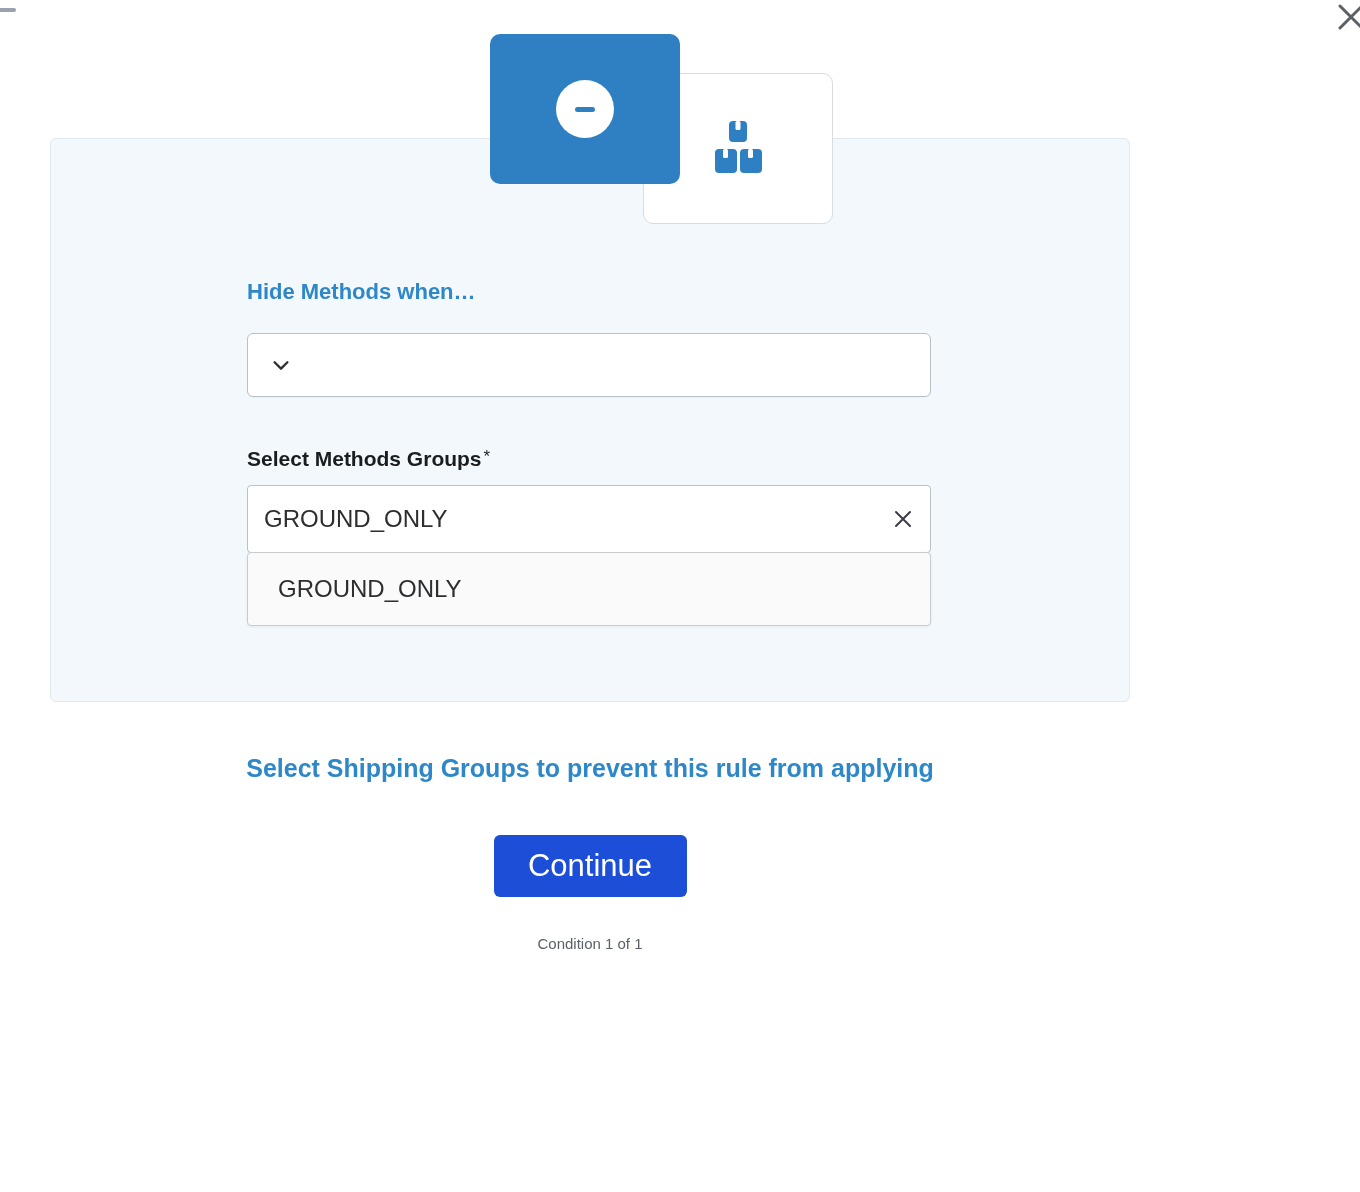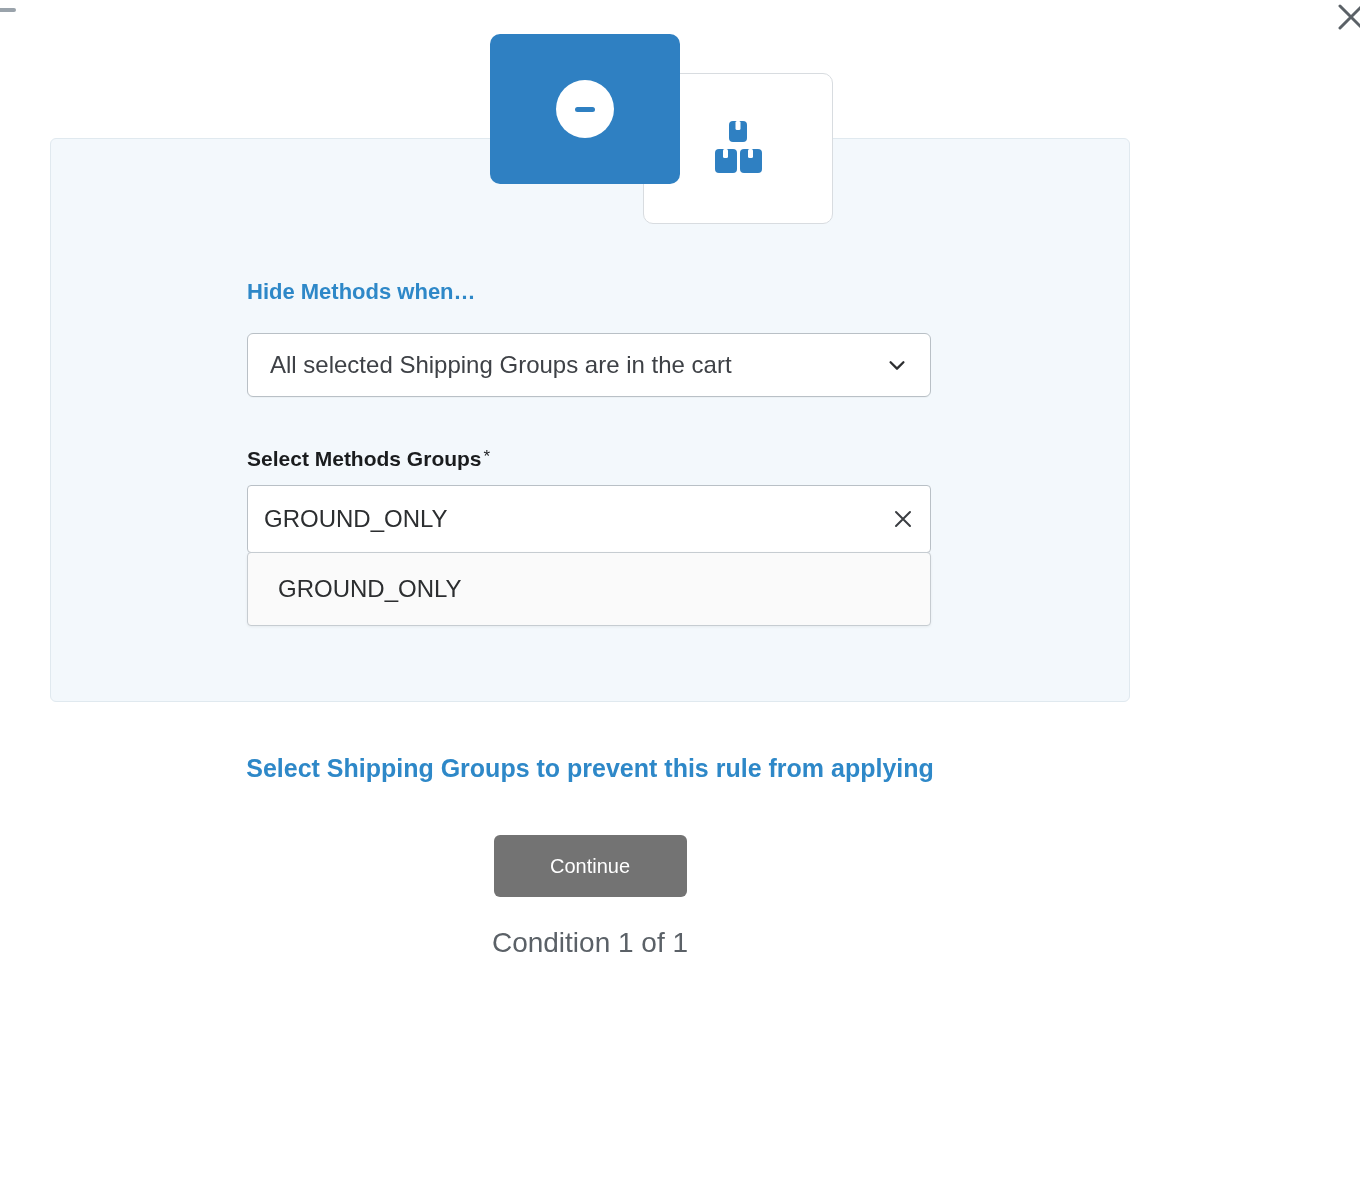--- a/index.html
+++ b/index.html
@@ -202,34 +202,34 @@
       color: #2e88c8;
       font-size: 25px;
       font-weight: 700;
       cursor: pointer;
       display: inline-block;
       margin-top: 12px;
     }
     .continue-btn {
       width: 193px;
       height: 62px;
-      background: #737373;
+      background: #1d4ed8;
       color: #fff;
-      font-size: 20px;
+      font-size: 31px;
       font-weight: 500;
       border: none;
       border-radius: 6px;
       cursor: pointer;
       margin-top: 52px;
       font-family: inherit;
     }
     .counter {
-      margin-top: 30px;
+      margin-top: 38px;
       color: #5b6167;
-      font-size: 28px;
+      font-size: 15px;
     }
   </style>
 </head>
 <body>
 
 <div class="top-dash"></div>
 
 <div class="close-corner">
   <svg viewBox="0 0 30 30">
     <path d="M4 4 L26 26 M26 4 L4 26" stroke="#5b6167" stroke-width="3" stroke-linecap="round" fill="none"></path>
@@ -254,21 +254,20 @@
       </svg>
     </div>
   </div>
 </div>
 
 <div class="panel">
   <div class="panel-inner">
     <div class="heading">Hide Methods when…</div>
 
     <div class="select-box">
-      <div class="select-text">All selected Shipping Groups are in the cart</div>
       <svg class="chev" viewBox="0 0 24 24">
         <path d="M5 9 L12 16 L19 9" stroke="#2c2e30" stroke-width="2.5" fill="none" stroke-linecap="round" stroke-linejoin="round"></path>
       </svg>
     </div>
 
     <div class="label-row">
       <span>Select Methods Groups</span><span class="ast">*</span>
     </div>
 
     <div class="input-wrap">

